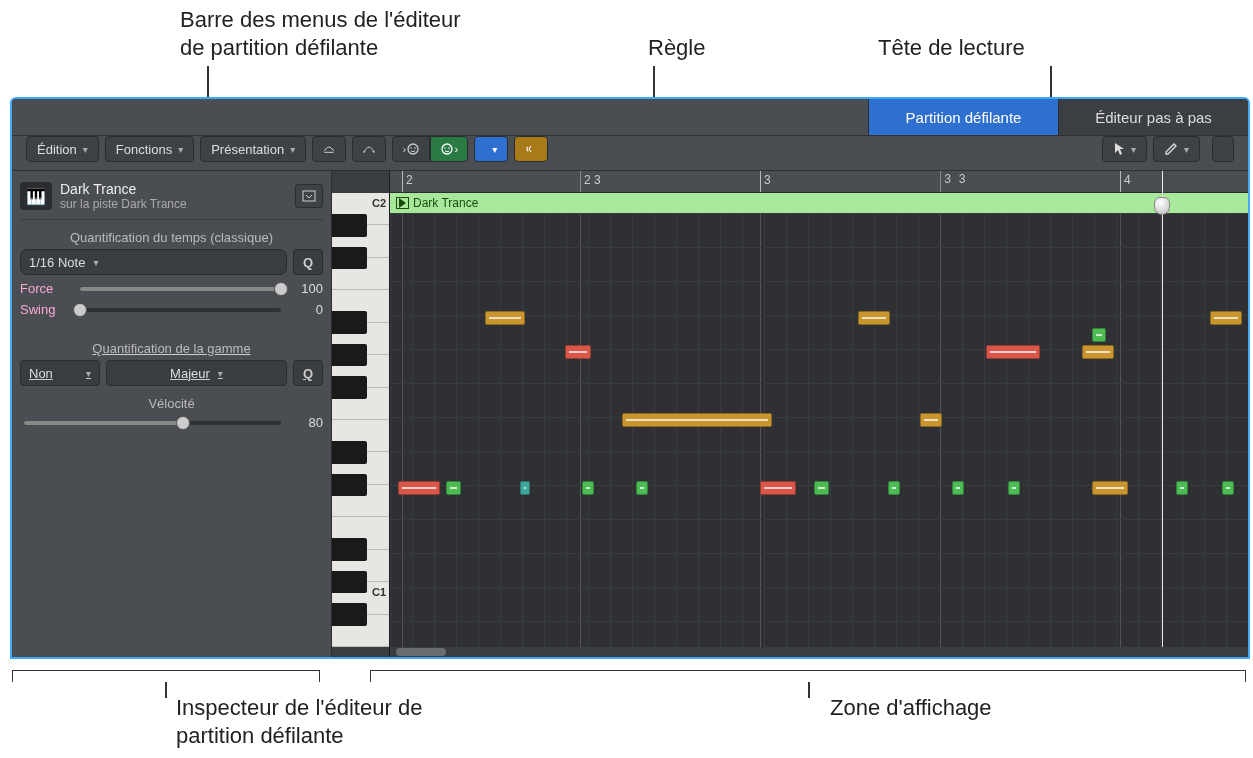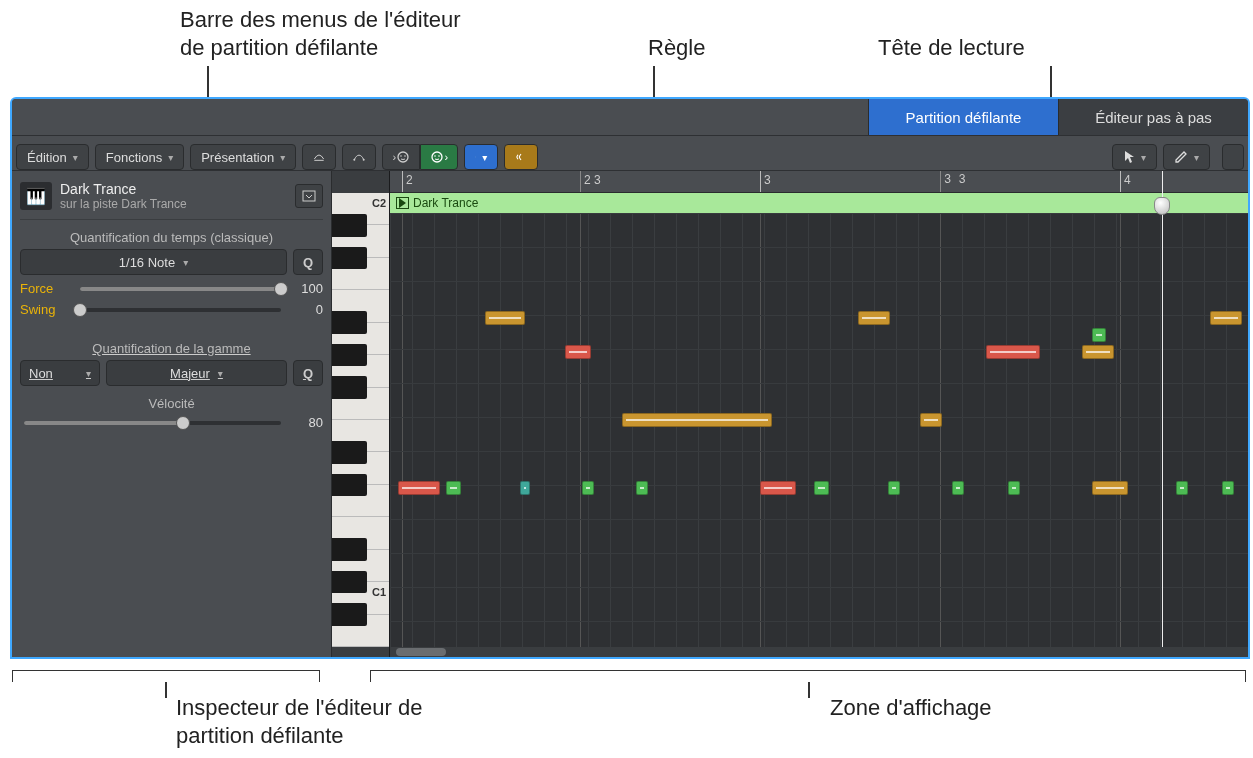--- a/index.html
+++ b/index.html
@@ -65,26 +65,26 @@
     cursor: pointer;
   }
   .top-tab.active {
     background: #2e6fcf;
     color: #fff;
     font-weight: 500;
   }
 
   .menu-bar {
     display: flex;
-    align-items: flex-end;
+    align-items: flex-start;
     height: 36px;
     background: #4a4d51;
     border-top: 1px solid #2e3033;
     border-bottom: 1px solid #2e3033;
-    padding: 0 4px;
+    padding: 0 14px;
     gap: 6px;
   }
   .menu-bar button, .menu-bar .btn {
     height: 26px;
     background: #3f4245;
     border: 1px solid #2a2c2e;
     border-radius: 4px;
     color: #ddd;
     font-size: 13px;
     padding: 0 10px;
@@ -193,21 +193,21 @@
     display: flex; align-items: center; justify-content: center;
     font-weight: 600;
     cursor: pointer;
   }
   .slider-row {
     display: flex;
     align-items: center;
     gap: 8px;
     margin-top: 6px;
   }
-  .slider-label { width: 52px; font-size: 13px; color: #eab308; }
+  .slider-label { width: 52px; font-size: 13px; color: #f9a8d4; }
   .slider {
     flex: 1;
     height: 4px;
     background: #2e3033;
     border-radius: 2px;
     position: relative;
   }
   .slider .fill {
     position: absolute;
     left: 0; top: 0; bottom: 0;
@@ -488,21 +488,21 @@
           <svg width="14" height="12" viewBox="0 0 14 12">
               <rect x="1" y="1" width="12" height="10" fill="none" stroke="#ccc"></rect>
               <path d="M4 5 L7 8 L10 5" stroke="#ccc" fill="none"></path>
             </svg>
         </div>
       </div>
 
       <div>
         <div class="section-label">Quantification du temps (classique)</div>
         <div class="row">
-          <div class="field" style="flex:1; justify-content:center;">
+          <div class="field" style="flex:1; justify-content:flex-start;border-radius:7px;">
             <span>1/16 Note</span>
             <span class="chev" style="margin-left:8px;">▾</span>
           </div>
           <div class="q-btn">Q</div>
         </div>
         <div class="slider-row">
           <div class="slider-label">Force</div>
           <div class="slider">
             <div class="fill" style="width:100%;"></div>
             <div class="thumb" style="left:100%;"></div>

